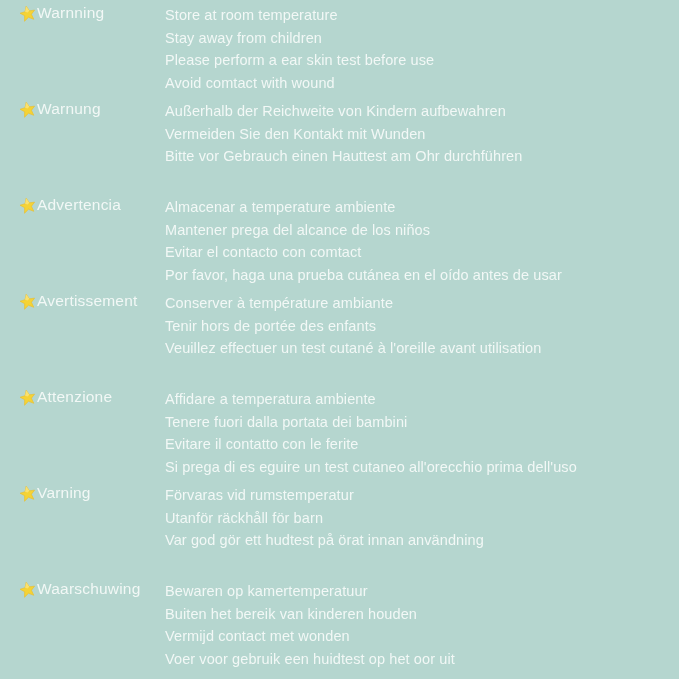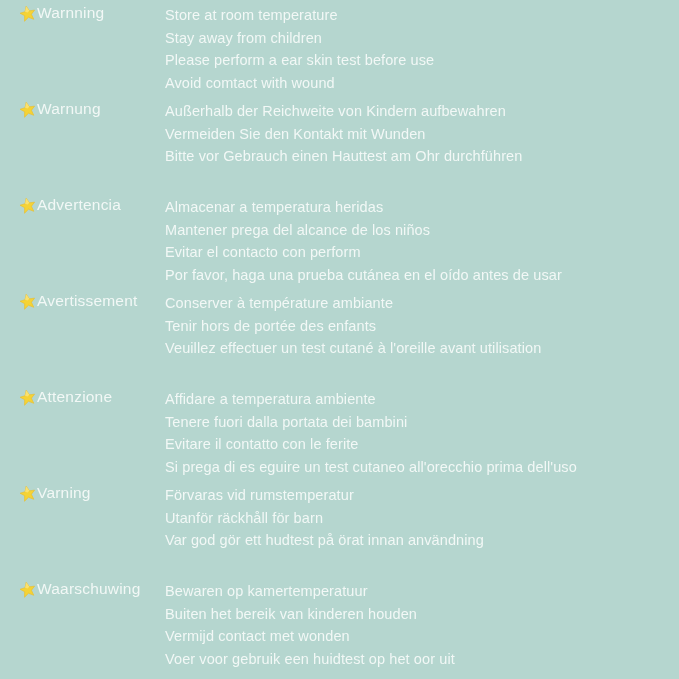--- a/index.html
+++ b/index.html
@@ -106,23 +106,23 @@
     <div class="label-col">
       <span class="star">
         <svg viewBox="0 0 24 24" width="17" height="17" aria-hidden="true">
           <polygon points="12,1.5 15.1,8.8 22.5,9.4 16.9,14.2 18.7,21.8 12,17.5 5.3,21.8 7.1,14.2 1.5,9.4 8.9,8.8" fill="var(--star)" stroke="var(--star-edge)" stroke-width="0.8" stroke-linejoin="round"></polygon>
           <polygon points="12,1.5 15.1,8.8 12,10.6 8.9,8.8" fill="#fae580" opacity="0.8"></polygon>
         </svg>
       </span>
       <span class="label-text">Advertencia</span>
     </div>
     <div class="lines-col">
-        <div class="warning-line">Almacenar a temperatura heridas</div>
+        <div class="warning-line">Almacenar a temperature ambiente</div>
         <div class="warning-line">Mantener prega del alcance de los niños</div>
-        <div class="warning-line">Evitar el contacto con perform</div>
+        <div class="warning-line">Evitar el contacto con comtact</div>
         <div class="warning-line">Por favor, haga una prueba cutánea en el oído antes de usar</div>
       </div>
   </div>
 
   <div class="warning-section">
     <div class="label-col">
       <span class="star">
         <svg viewBox="0 0 24 24" width="17" height="17" aria-hidden="true">
           <polygon points="12,1.5 15.1,8.8 22.5,9.4 16.9,14.2 18.7,21.8 12,17.5 5.3,21.8 7.1,14.2 1.5,9.4 8.9,8.8" fill="var(--star)" stroke="var(--star-edge)" stroke-width="0.8" stroke-linejoin="round"></polygon>
           <polygon points="12,1.5 15.1,8.8 12,10.6 8.9,8.8" fill="#fae580" opacity="0.8"></polygon>

